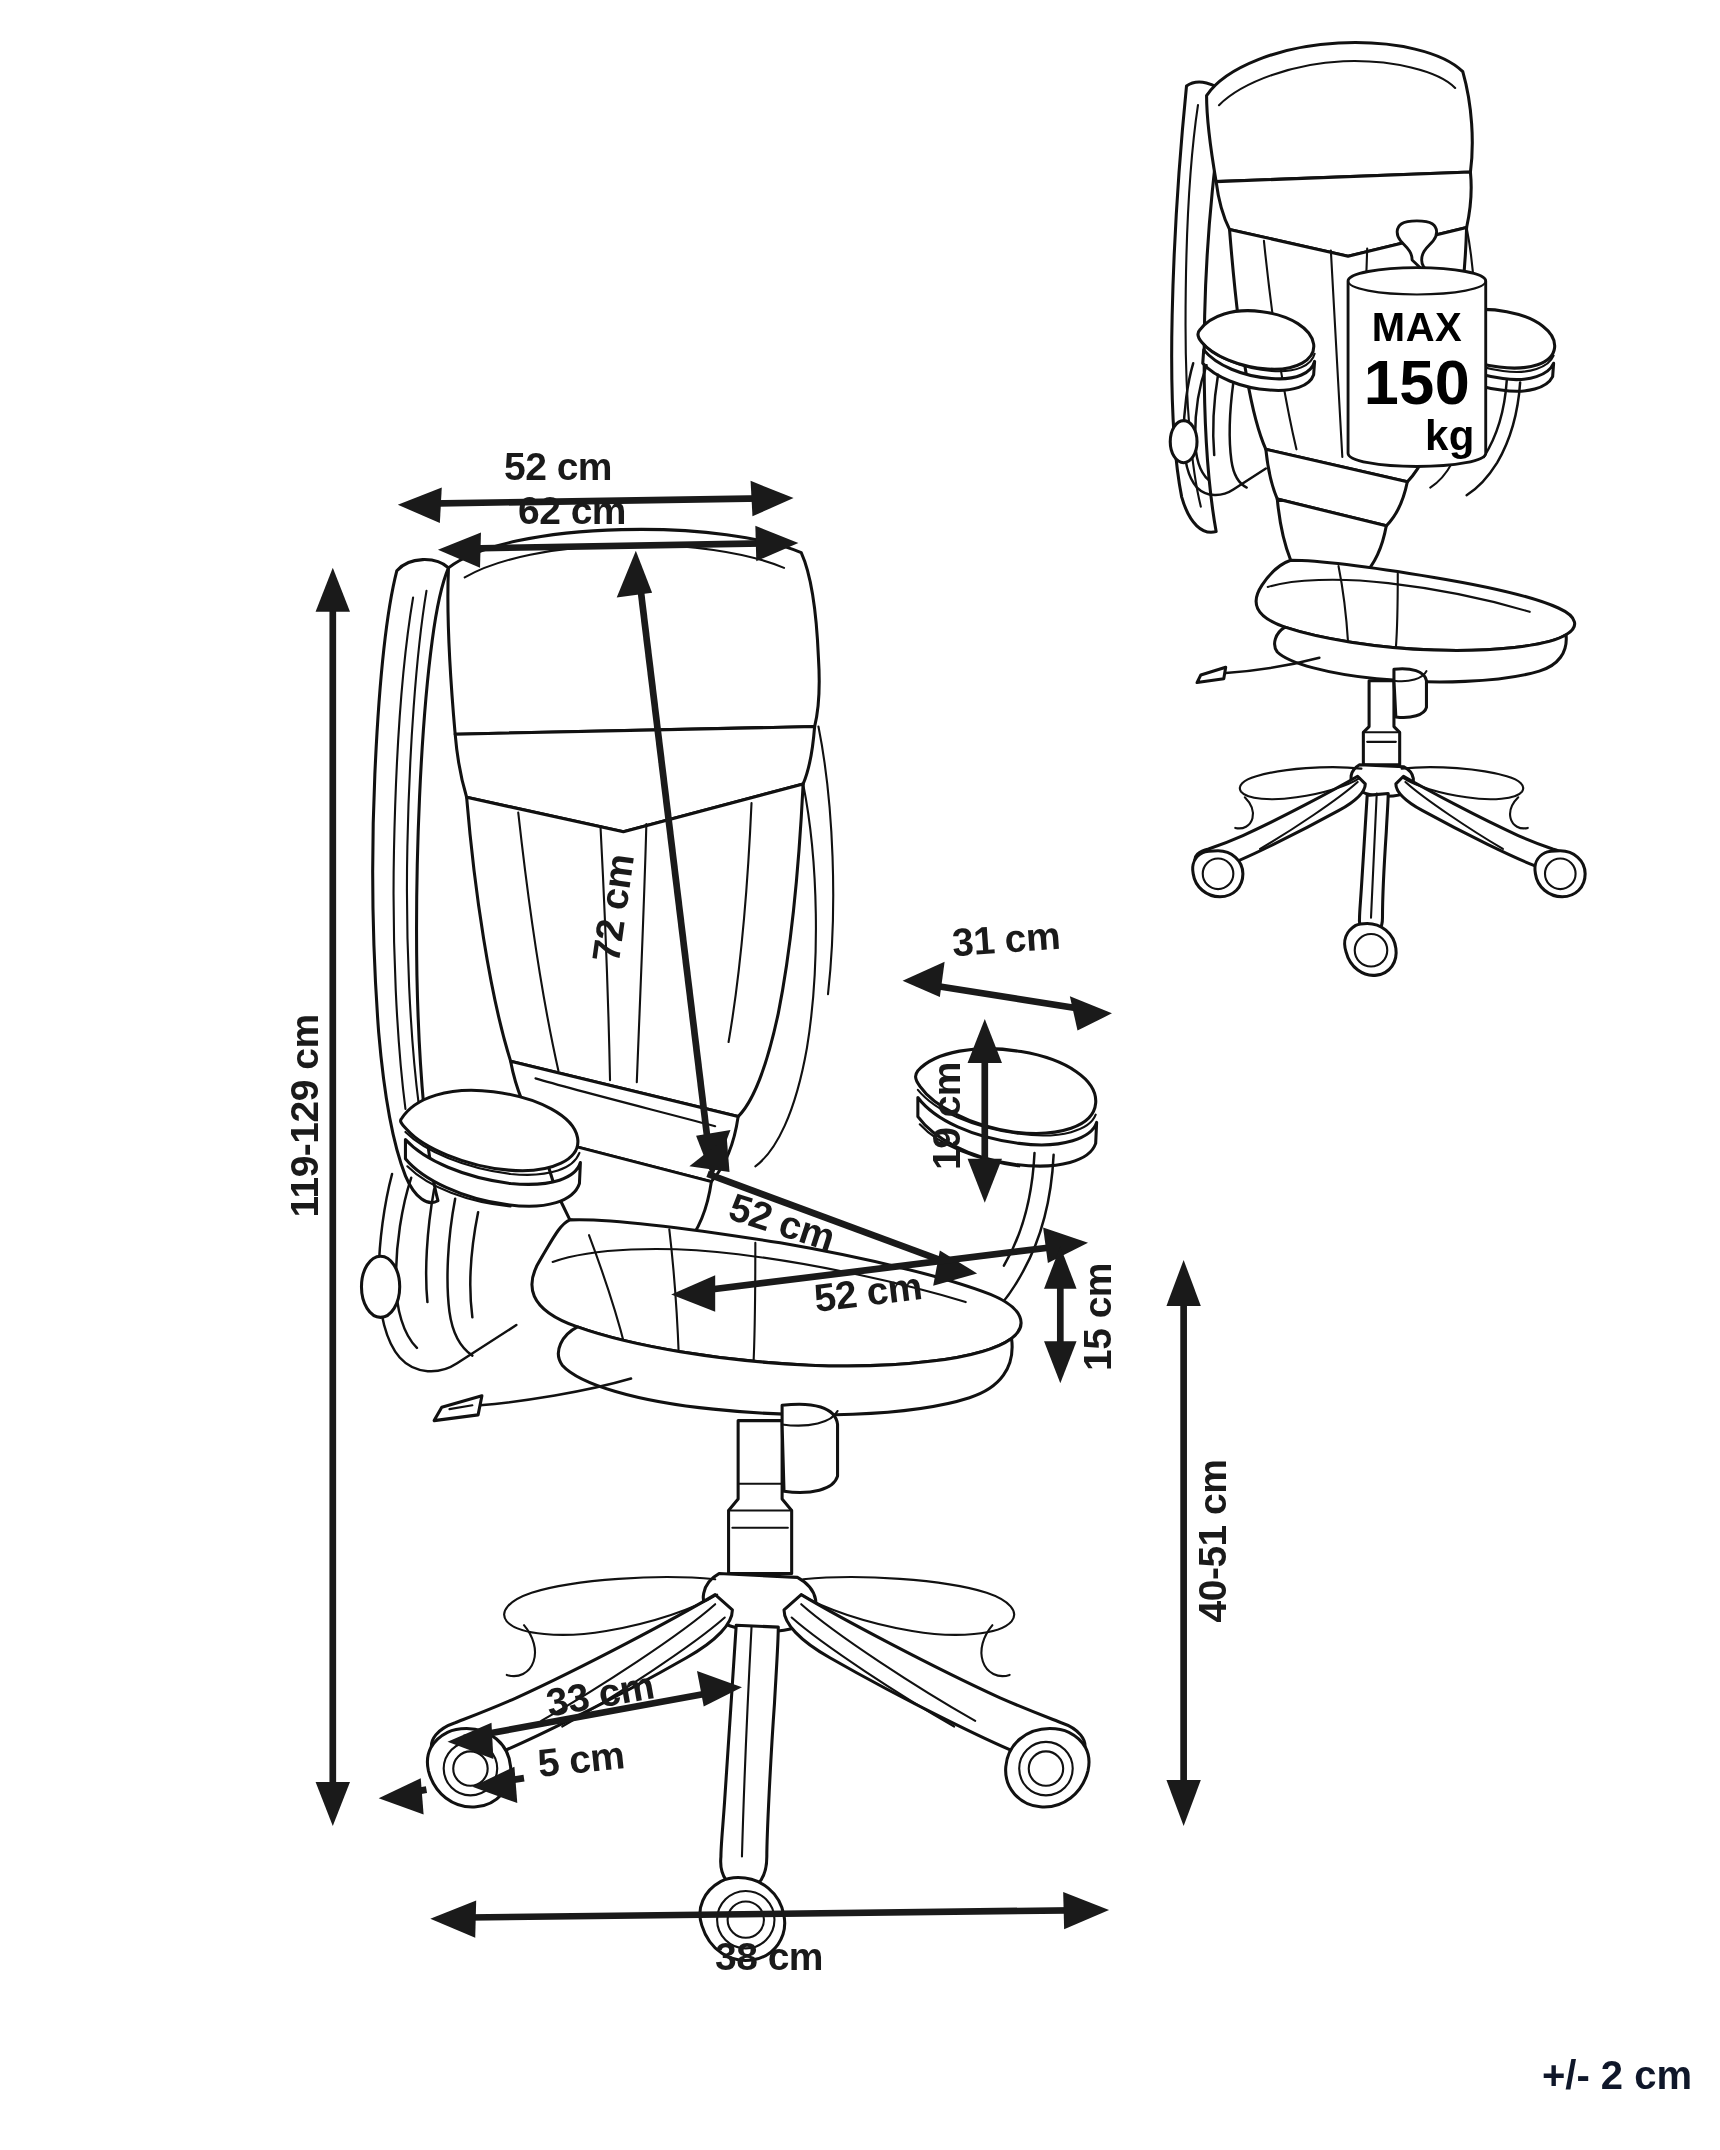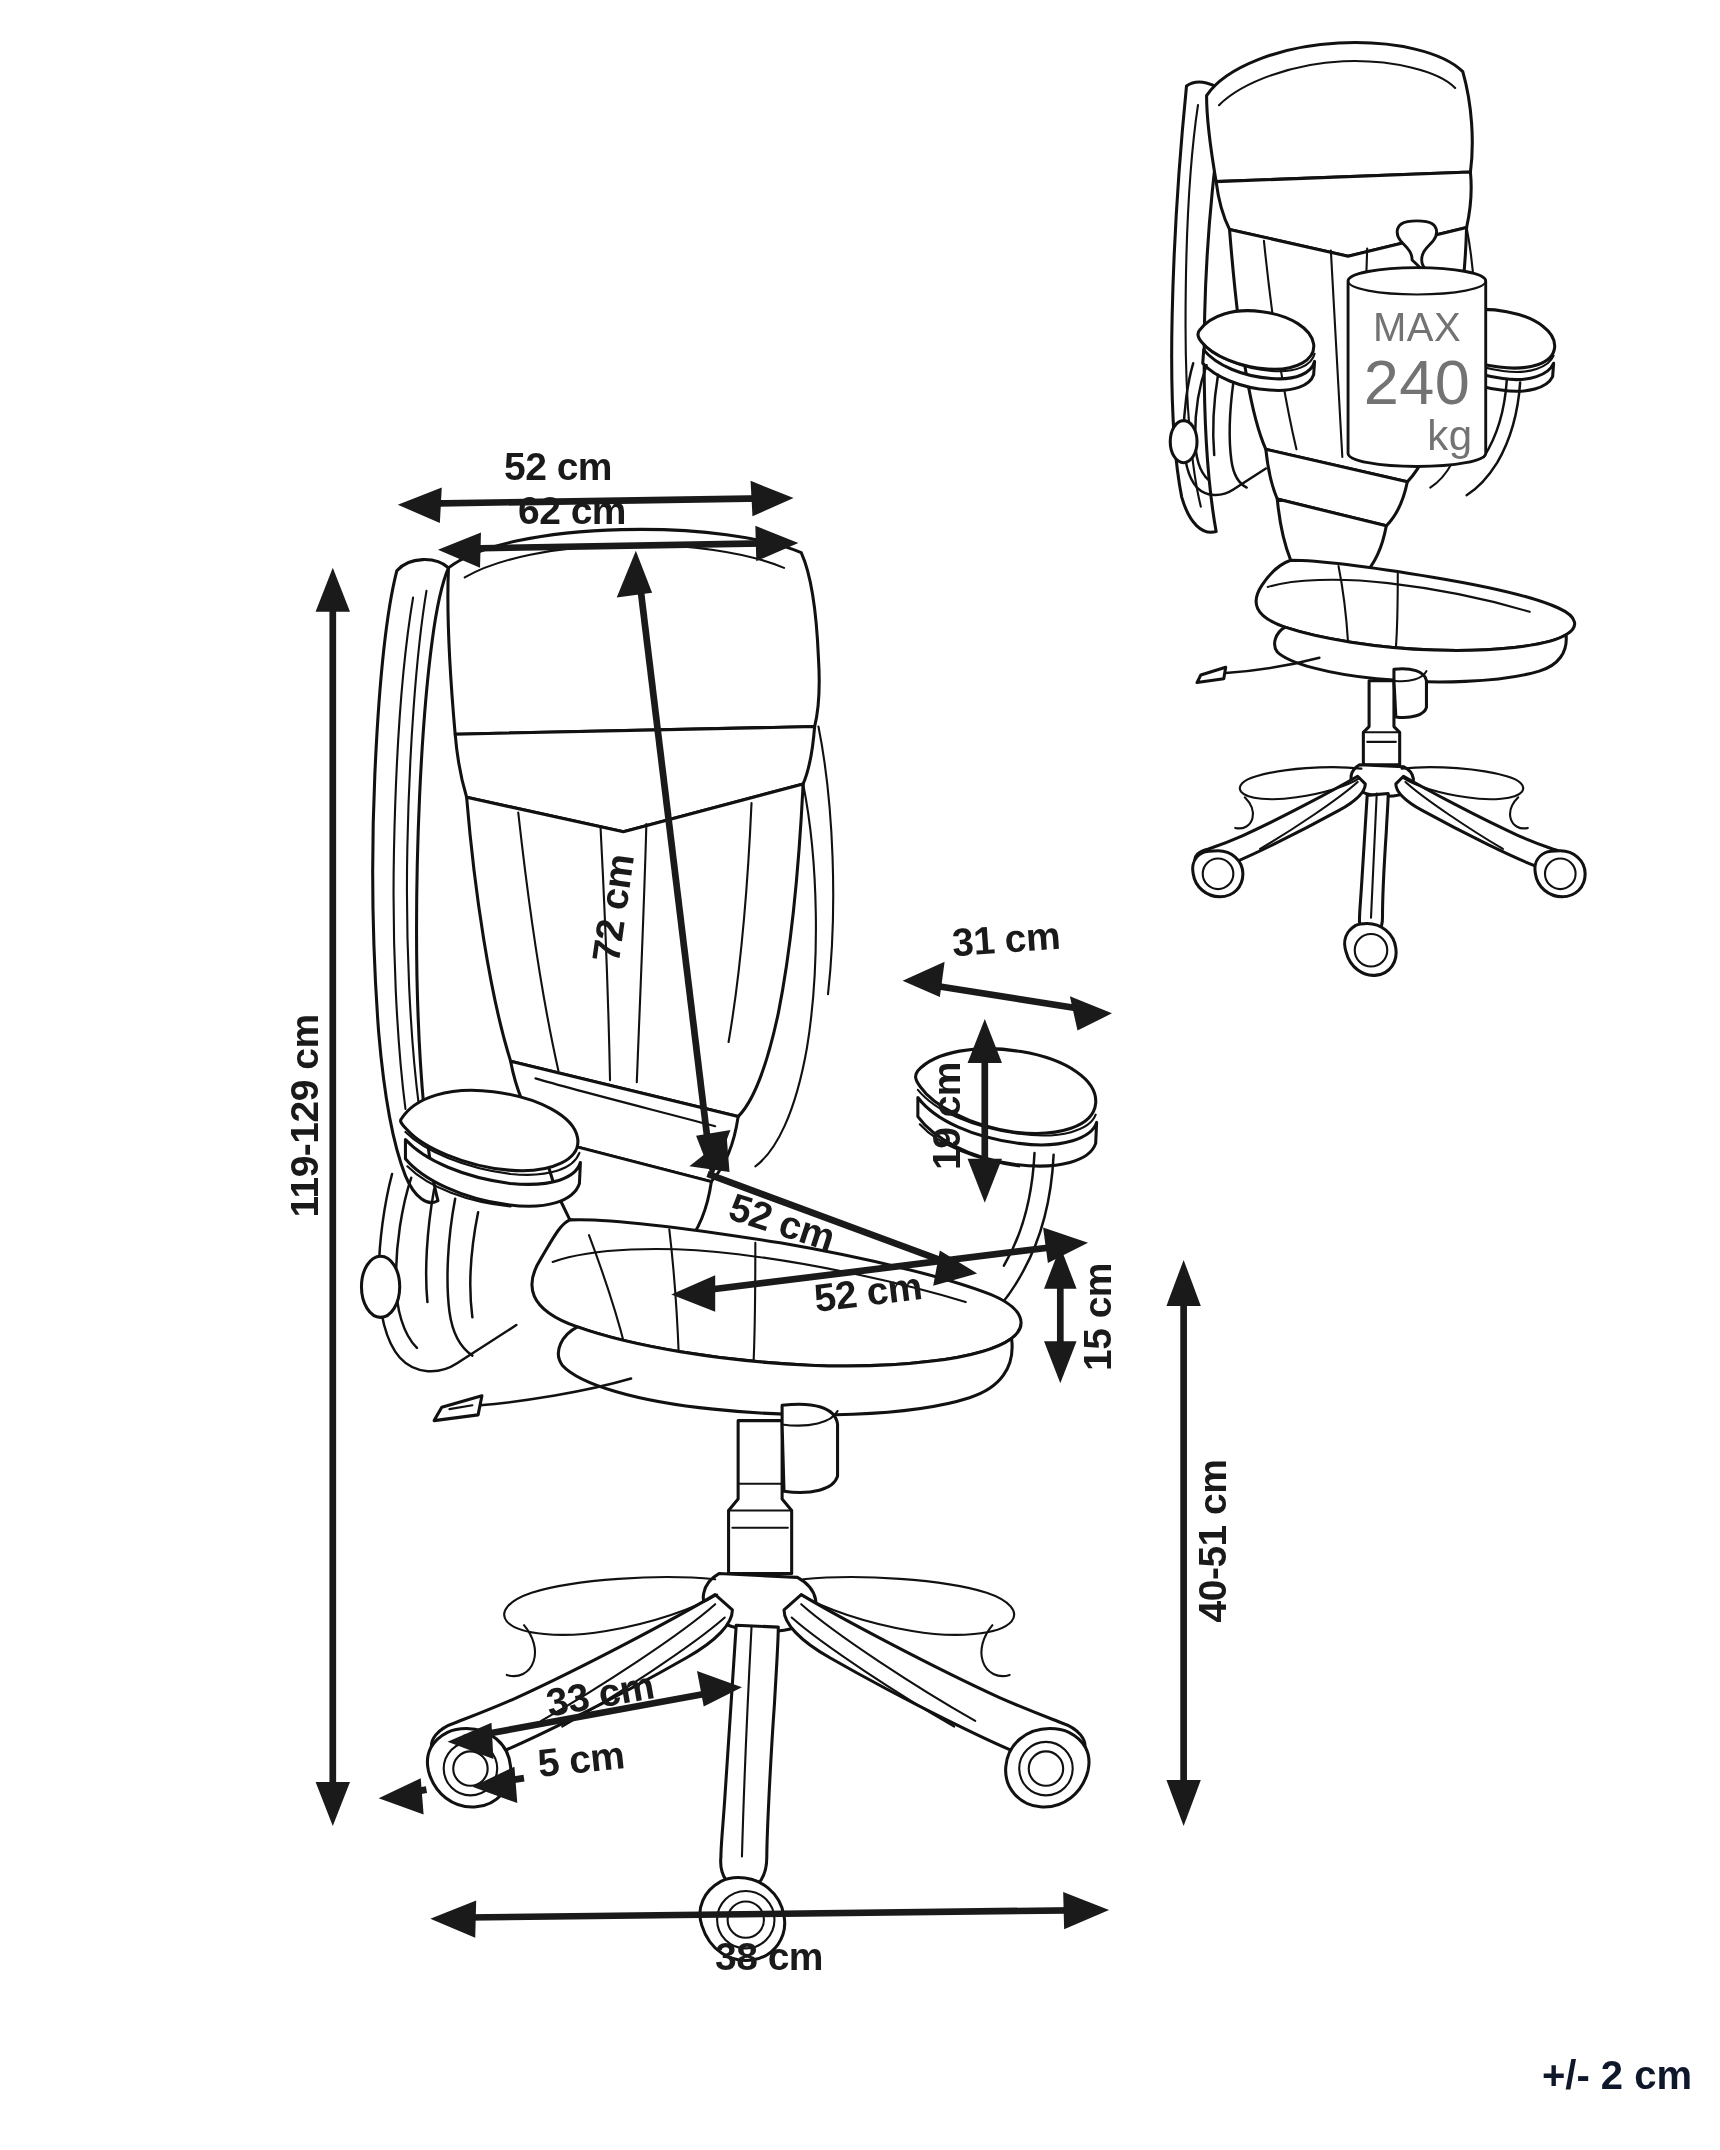--- a/index.html
+++ b/index.html
@@ -81,22 +81,22 @@
     bottom: 53px;
     font-size: 40px;
     font-weight: bold;
     color: #0f172a;
     font-family: "Liberation Sans", sans-serif;
     letter-spacing: 0px;
   }
   .wt-max {
     position: absolute;
     font-family: "Liberation Sans", sans-serif;
-    font-weight: normal;
-    color: #737373;
+    font-weight: bold;
+    color: #000000;
     letter-spacing: 0.5px;
     user-select: none;
   }
 </style>
 </head>
 <body>
 
 <div id="sheet">
 
   <svg class="drawing" viewBox="0 0 1800 2250">
@@ -451,20 +451,20 @@
   <div class="dimtext sz-lg" style="left:1212px; top:1541px; transform:translate(-50%,-50%) rotate(-90deg);">40-51 cm</div>
 
   <div class="dimtext sz-lg" style="left:600px; top:1694px; transform:translate(-50%,-50%) rotate(-10deg);">33 cm</div>
 
   <div class="dimtext sz-lg" style="left:581px; top:1759px; transform:translate(-50%,-50%) rotate(-6deg);">5 cm</div>
 
   <div class="dimtext sz-lg" style="left:769px; top:1937px; transform:translateX(-50%);">38 cm</div>
 
   <div class="wt-max" style="left:1417px; top:327px; transform:translate(-50%,-50%); font-size:40px;">MAX</div>
 
-  <div class="wt-max" style="left:1417px; top:382px; transform:translate(-50%,-50%); font-size:63px;">240</div>
+  <div class="wt-max" style="left:1417px; top:382px; transform:translate(-50%,-50%); font-size:63px;">150</div>
 
   <div class="wt-max" style="left:1420px; top:436px; transform:translate(-50%,-50%); font-size:42px;margin-left:30px;">kg</div>
 
   <div class="tol">+/- 2 cm</div>
 
 </div>
 
 
 </body></html>

